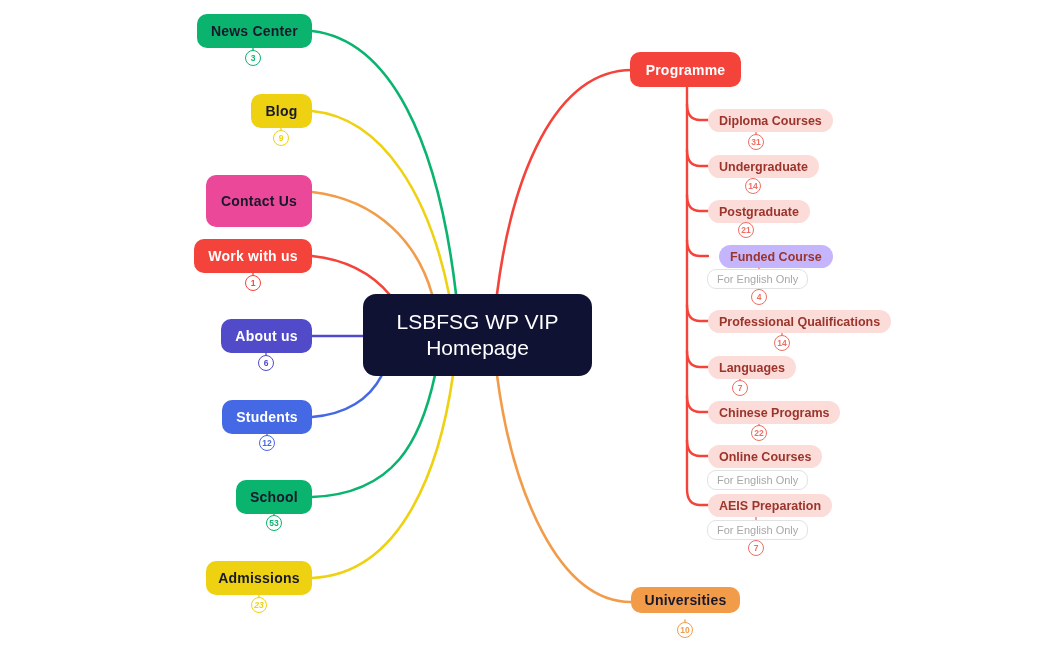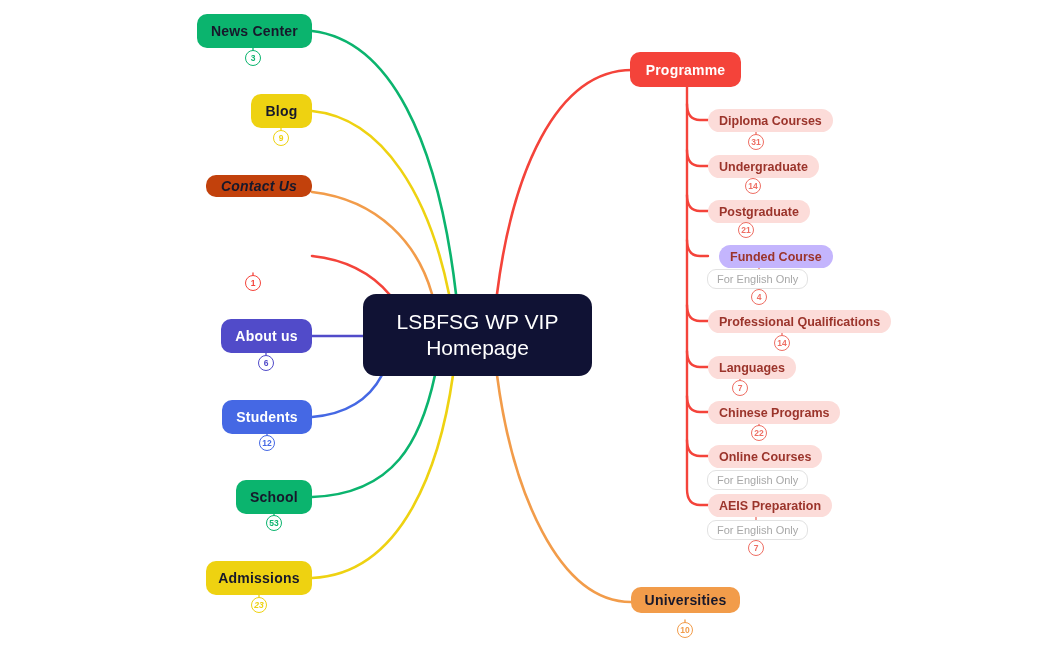--- a/index.html
+++ b/index.html
@@ -69,21 +69,22 @@
     <path d="M782,333 L782,336" stroke-width="1.3" stroke="#ee6e63"></path>
     <path d="M740,378 L740,381" stroke-width="1.3" stroke="#ee6e63"></path>
     <path d="M759,423 L759,426" stroke-width="1.3" stroke="#ee6e63"></path>
     <path d="M756,516 L756,541" stroke-width="1.3" stroke="#ee6e63"></path>
   </svg>
 
   <div class="center-node" style="background: rgb(16, 18, 52);">LSBFSG WP VIP Homepage</div>
 
   <div class="node dark-text" style="left: 197px; top: 14px; width: 115px; height: 34px; background: rgb(11, 180, 110);">News Center</div>
   <div class="node dark-text" style="left: 251px; top: 94px; width: 61px; height: 34px; background: rgb(238, 210, 17);">Blog</div>
-  <div class="node dark-text" style="left: 206px; top: 175px; width: 106px; height: 22px; background: #c2410c; font-style: italic;">Contact Us</div>
+  <div class="node dark-text" style="left: 206px; top: 175px; width: 106px; height: 52px; background: #ec4899;">Contact Us</div>
+  <div class="node light-text" style="left: 194px; top: 239px; width: 118px; height: 34px; background: rgb(244, 67, 58);">Work with us</div>
   <div class="node light-text" style="left: 221px; top: 319px; width: 91px; height: 34px; background: rgb(81, 75, 201);">About us</div>
   <div class="node light-text" style="left: 222px; top: 400px; width: 90px; height: 34px; background: rgb(69, 104, 228);">Students</div>
   <div class="node dark-text" style="left: 236px; top: 480px; width: 76px; height: 34px; background: rgb(11, 180, 110);">School</div>
   <div class="node dark-text" style="left: 206px; top: 561px; width: 106px; height: 34px; background: rgb(238, 210, 17);">Admissions</div>
 
   <div class="node light-text" style="left: 630px; top: 52px; width: 111px; height: 35px; background: rgb(244, 67, 58);">Programme</div>
   <div class="node dark-text" style="left: 631px; top: 587px; width: 109px; height: 26px; background: rgb(242, 156, 74);">Universities</div>
 
   <div class="pill" style="left: 708px; top: 109px; background: rgb(252, 220, 217); color: rgb(155, 52, 43);">Diploma Courses</div>
   <div class="pill" style="left: 708px; top: 155px; background: rgb(252, 220, 217); color: rgb(155, 52, 43);">Undergraduate</div>

